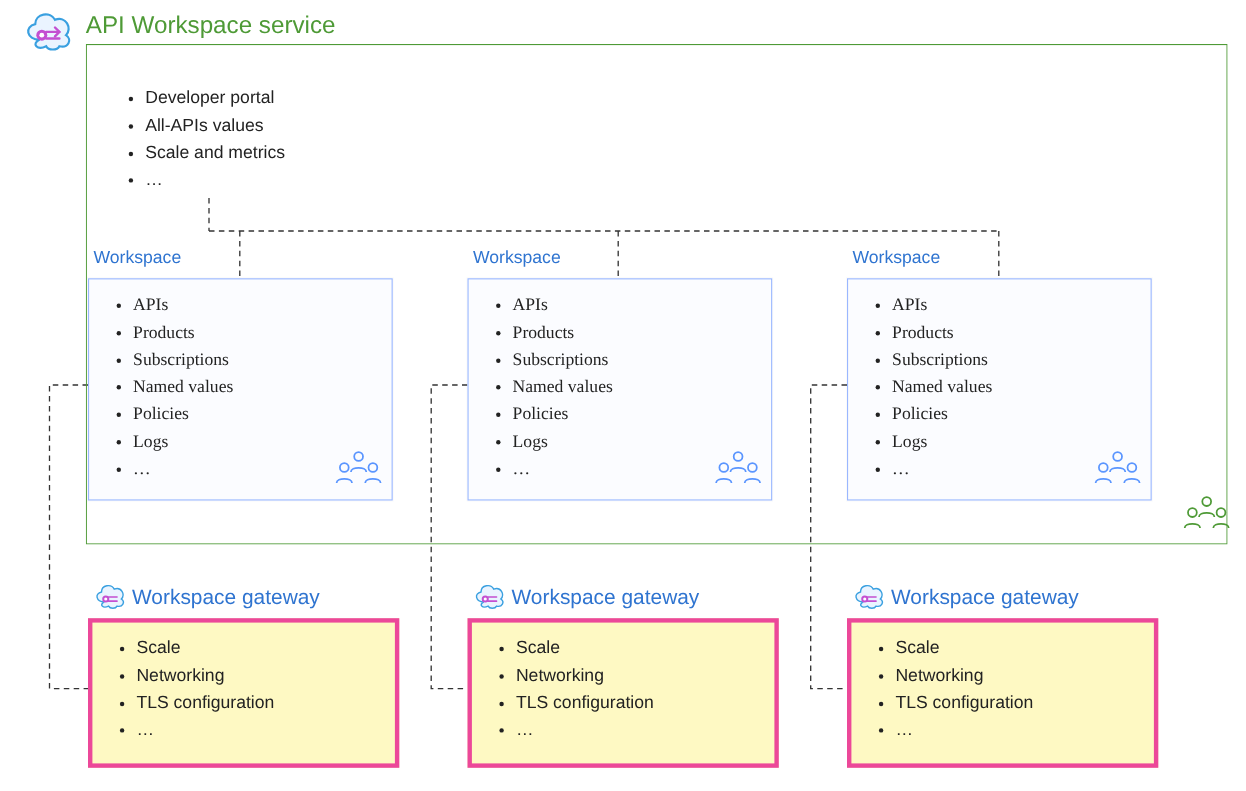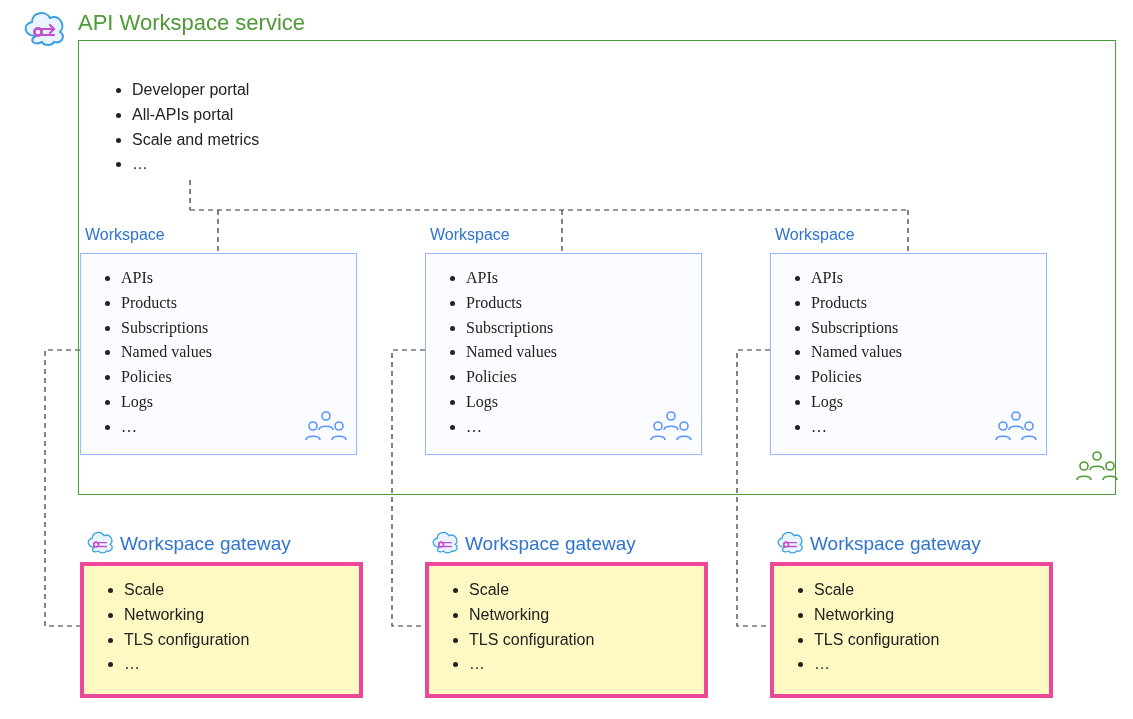--- a/index.html
+++ b/index.html
@@ -108,21 +108,21 @@
     </svg>
   </div>
 
   <div class="abs title-service" style="left:78px; top:10px;">API Workspace service</div>
   <svg class="abs" style="left:78px; top:40px;" width="1038" height="455">
     <rect x="0.5" y="0.5" width="1037" height="454" fill="none" stroke="#4e9a36" stroke-width="1"></rect>
   </svg>
 
   <ul class="abs bullets" style="left:108px; top:78px;">
     <li>Developer portal</li>
-    <li>All-APIs portal</li>
+    <li>All-APIs values</li>
     <li>Scale and metrics</li>
     <li>…</li>
   </ul>
 
   <div class="abs title-workspace" style="left:85px; top:226px;">Workspace</div>
   <div class="abs ws-box" style="left:80px; top:253px; width:275px; height:200px;">
     <ul class="bullets" style="padding-top:12px; padding-left:40px;">
       <li>APIs</li>
       <li>Products</li>
       <li>Subscriptions</li>

